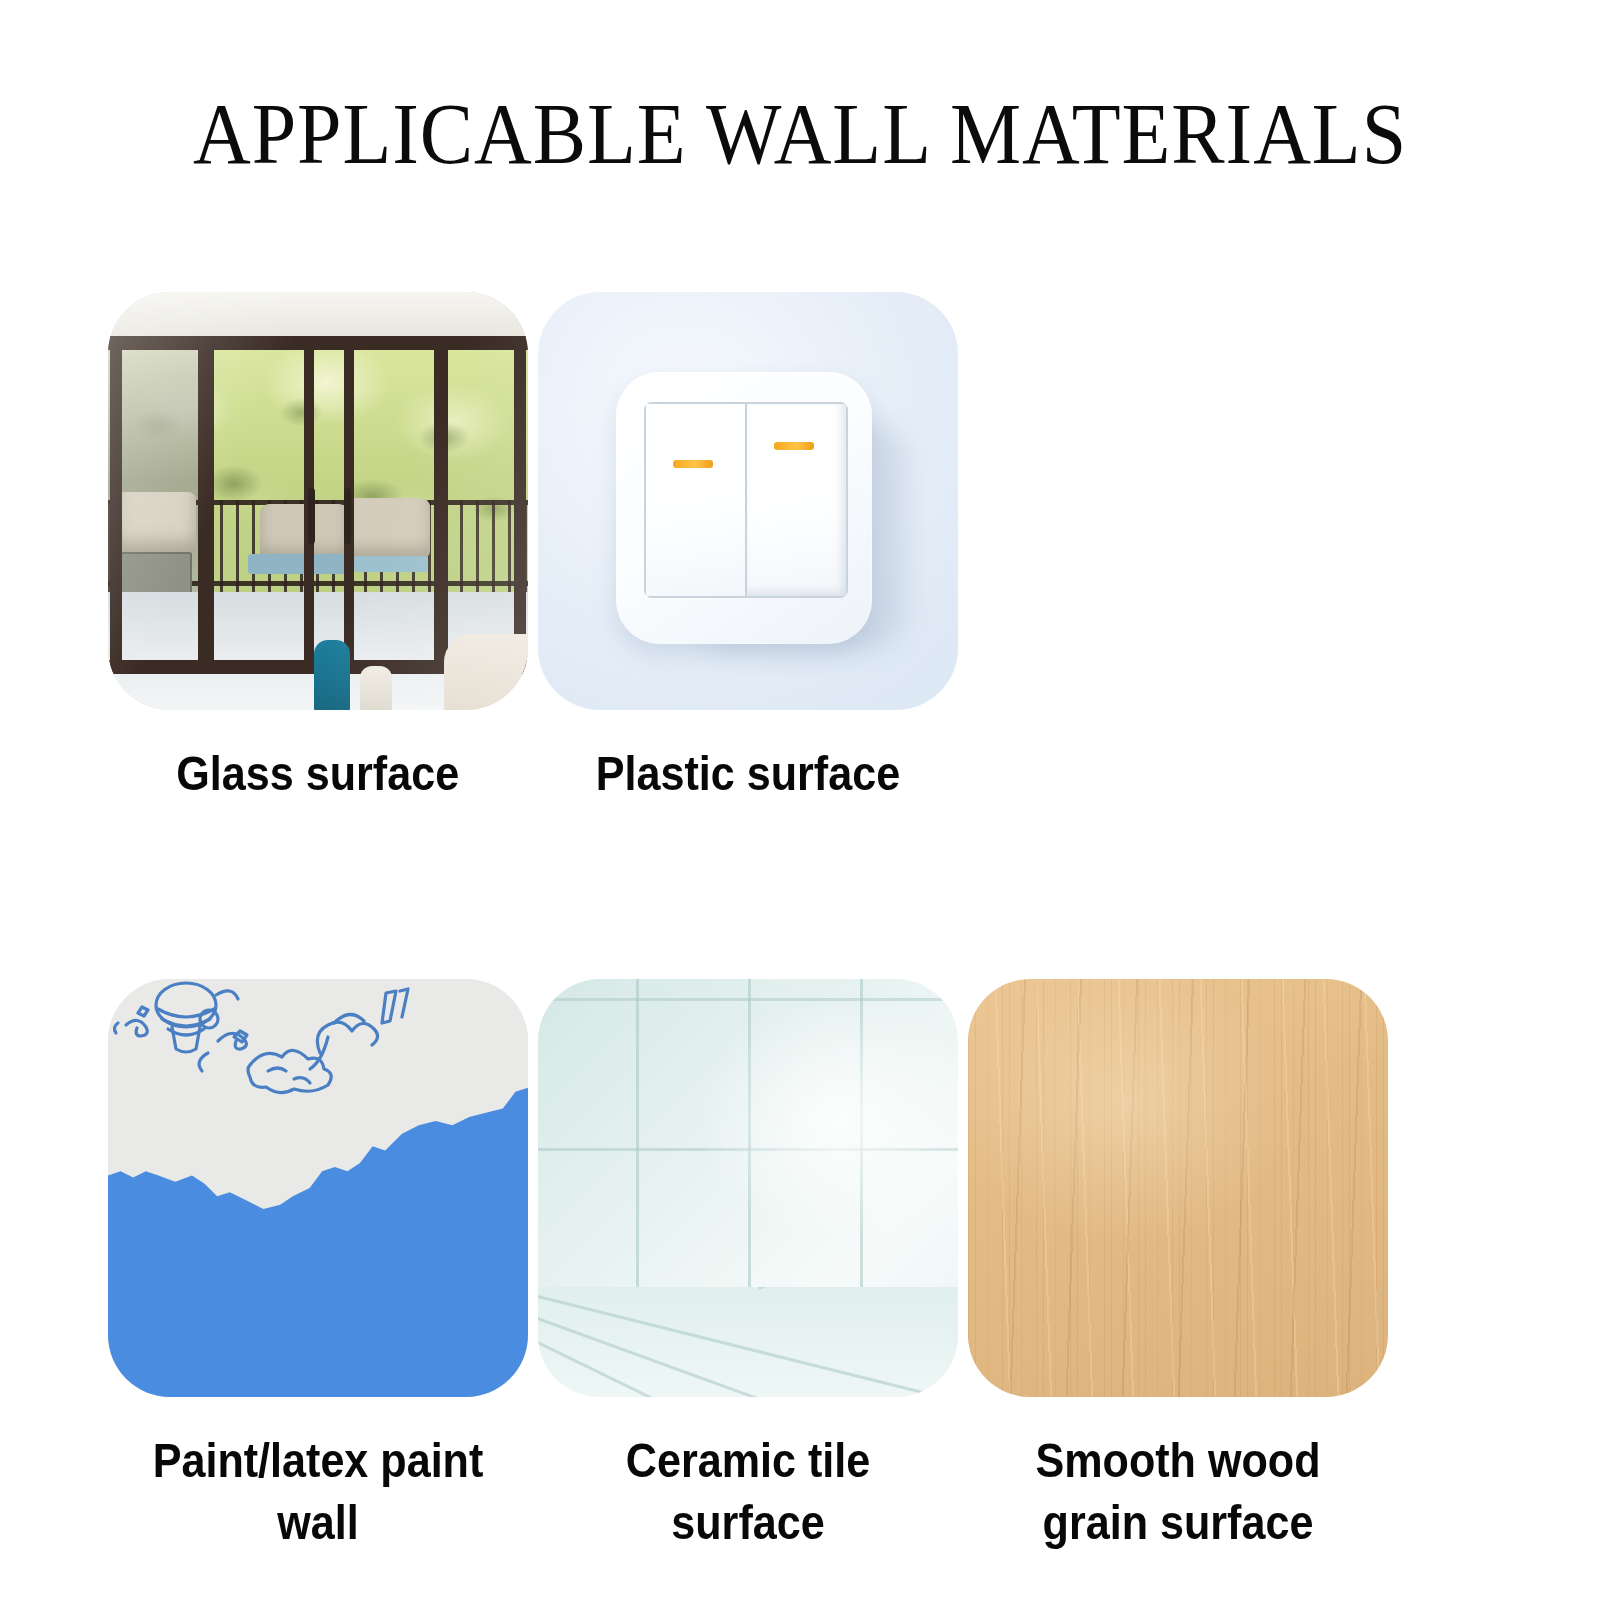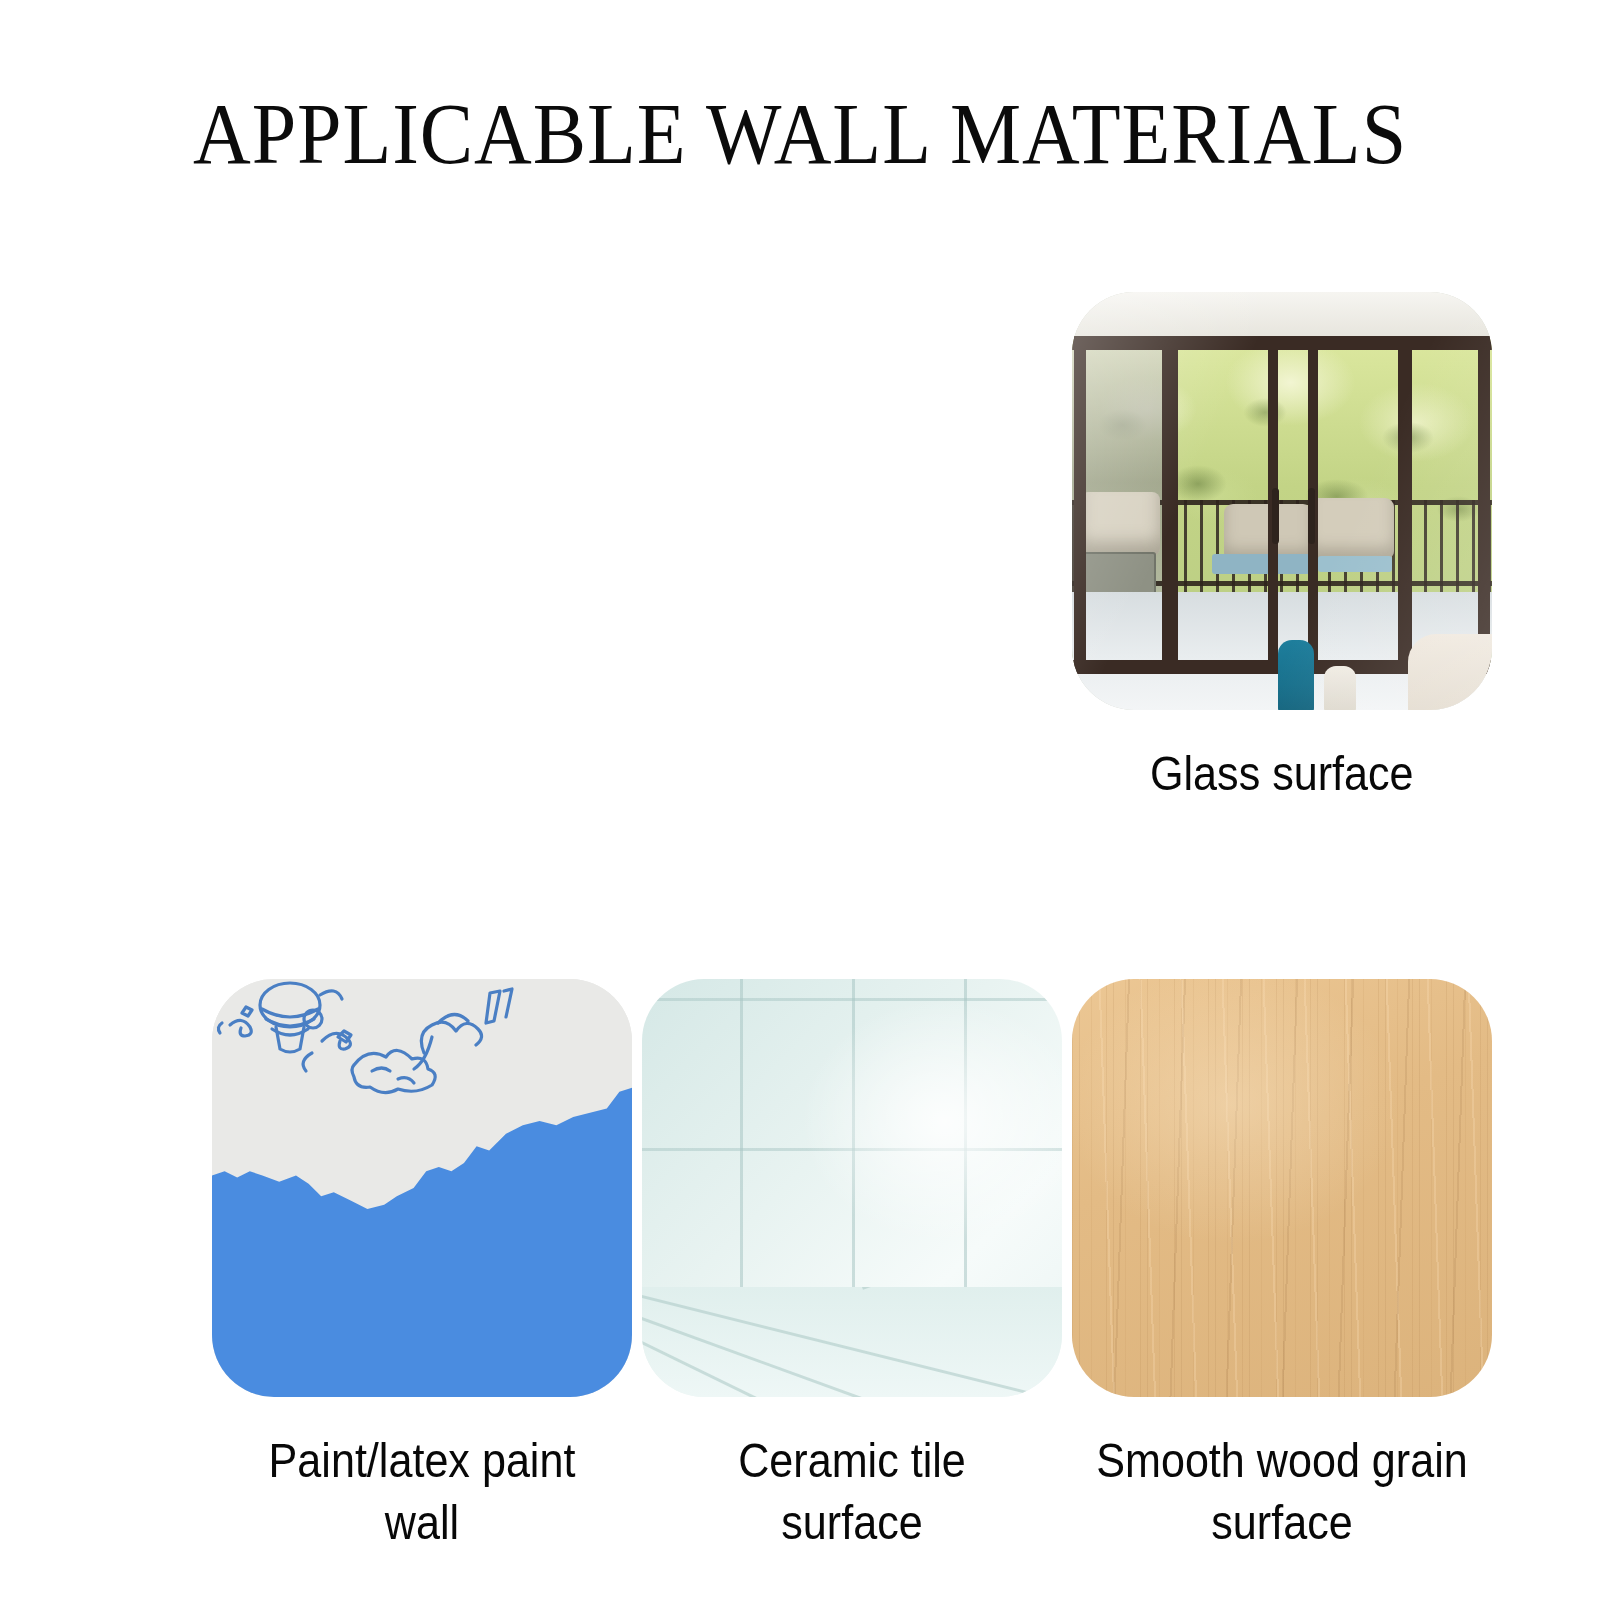--- a/index.html
+++ b/index.html
@@ -39,22 +39,23 @@
 
   
   .grid {
     position: absolute;
     top: 292px;
     left: 103px;
     width: 1394px;
   }
   .row {
     display: flex;
-    justify-content: flex-end;
+    justify-content: flex-start;
     align-items: flex-start;
+    font-weight: bold;
   }
   .row-2 { margin-top: 175px; }
 
   .cell {
     width: 430px;
     display: flex;
     flex-direction: column;
     align-items: center;
   }
 
@@ -439,20 +440,35 @@
           <div class="handle-a"></div>
           <div class="handle-b"></div>
           <div class="vase-teal"></div>
           <div class="vase-white"></div>
           <div class="chair-cream"></div>
           <div class="glass-sheen"></div>
         </div>
         <div class="caption">Glass surface</div>
       </div>
 
+      <div class="cell">
+        <div class="tile t-plastic">
+          <div class="switch-shadow"></div>
+          <div class="switch-plate"></div>
+          <div class="switch-inner">
+            <div class="rocker rocker-l">
+              <span class="ind ind-l"></span>
+            </div>
+            <div class="rocker rocker-r">
+              <span class="ind ind-r"></span>
+            </div>
+          </div>
+        </div>
+        <div class="caption">Plastic surface</div>
+      </div>
 
 
     </div>
 
     <div class="row row-2">
 
       <div class="cell">
         <div class="tile t-paint">
           <div class="paint-base"></div>
           <svg class="paint-doodles" viewBox="0 0 420 150">

